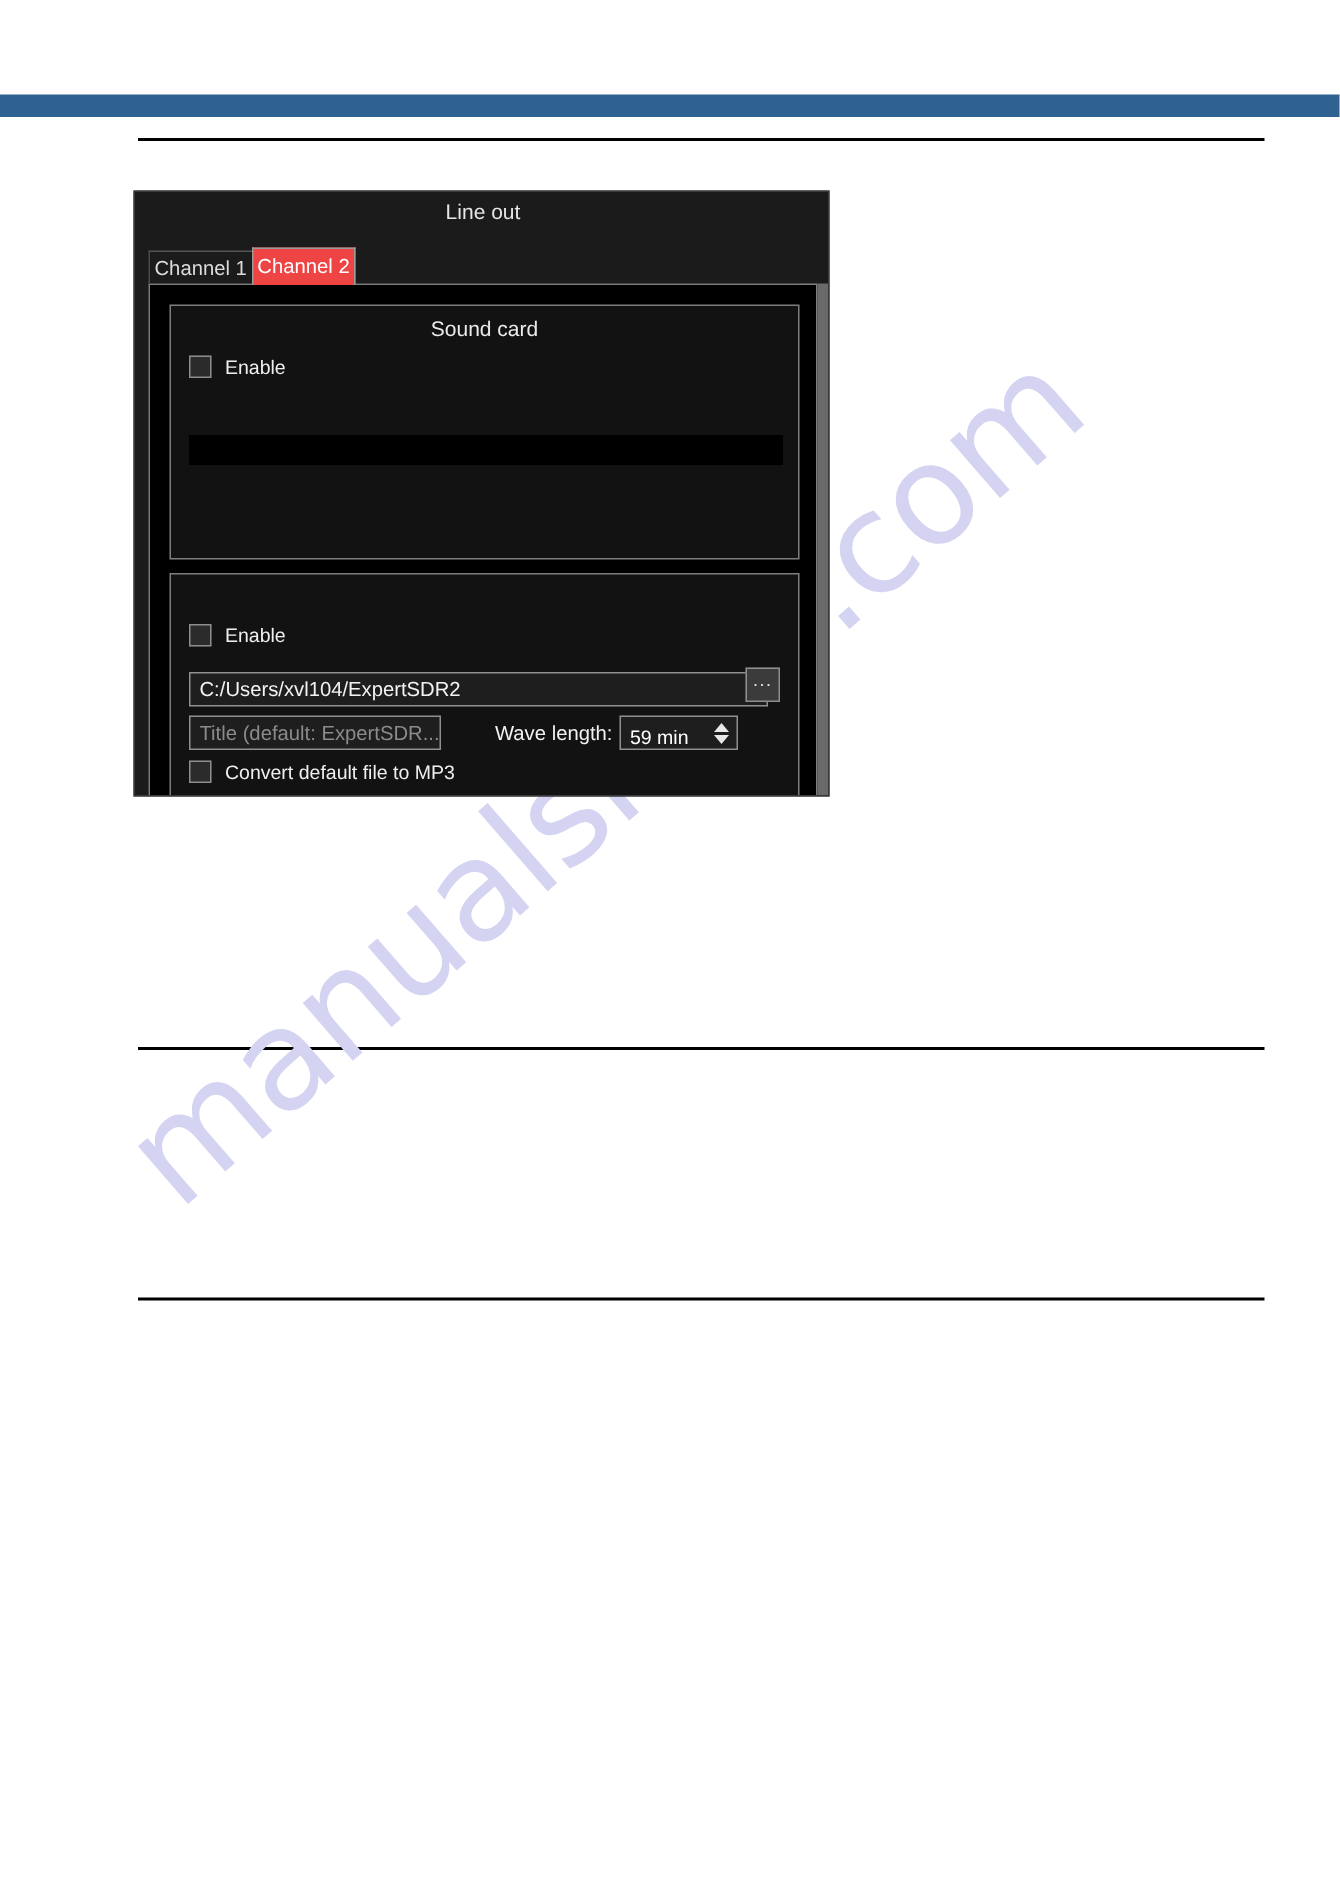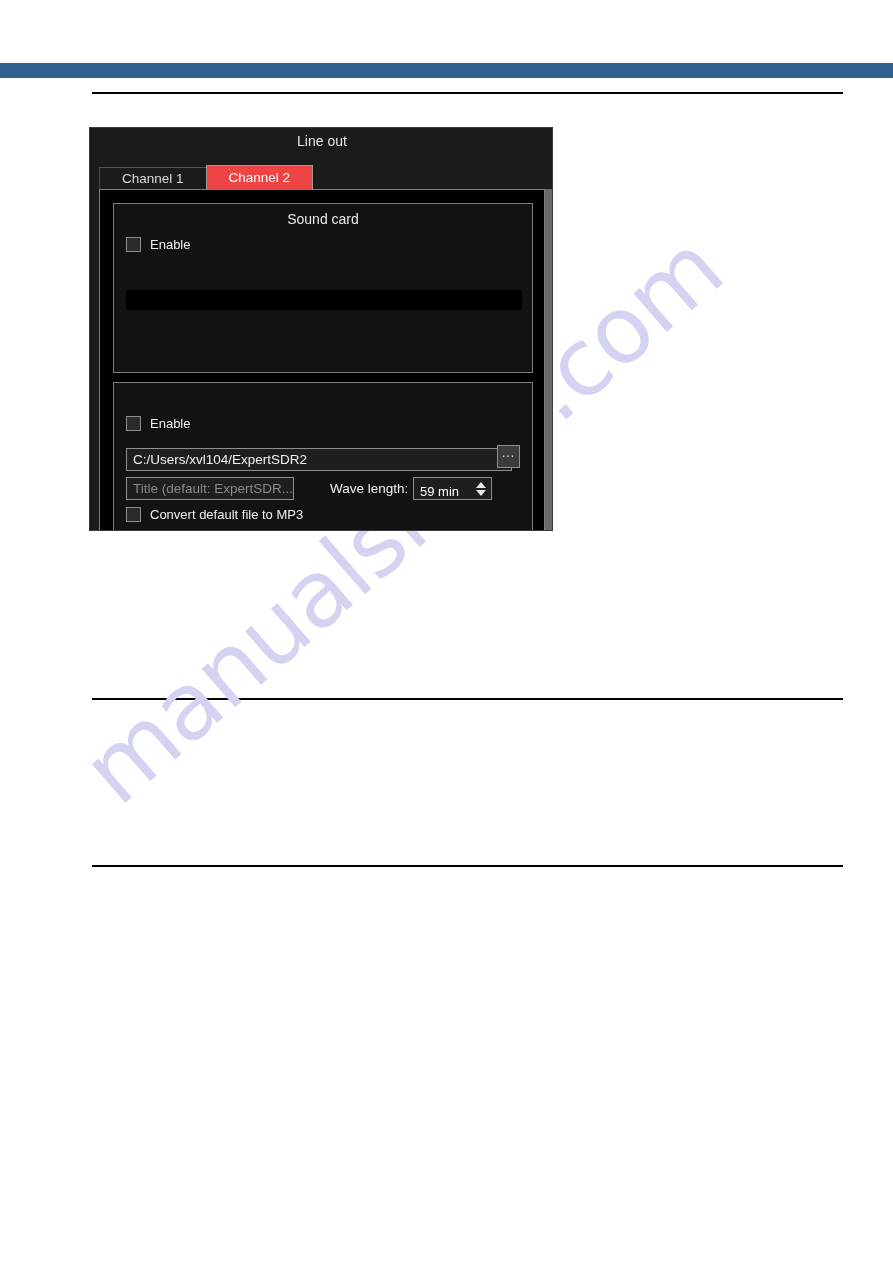--- a/index.html
+++ b/index.html
@@ -99,21 +99,21 @@
     position: absolute;
     left: 9px;
     top: 37px;
     height: 25px;
     display: flex;
     align-items: flex-end;
   }
   .tab {
     height: 24px;
     line-height: 23px;
-    padding: 0 22px;
+    padding: 0 3px;
     box-sizing: border-box;
     font-size: 13.5px;
     color: #e0e0e0;
     background: #1b1b1b;
     border: 1px solid #6e6e6e;
     border-bottom: none;
     margin-right: -1px;
     white-space: nowrap;
   }
   .tab.inactive {

